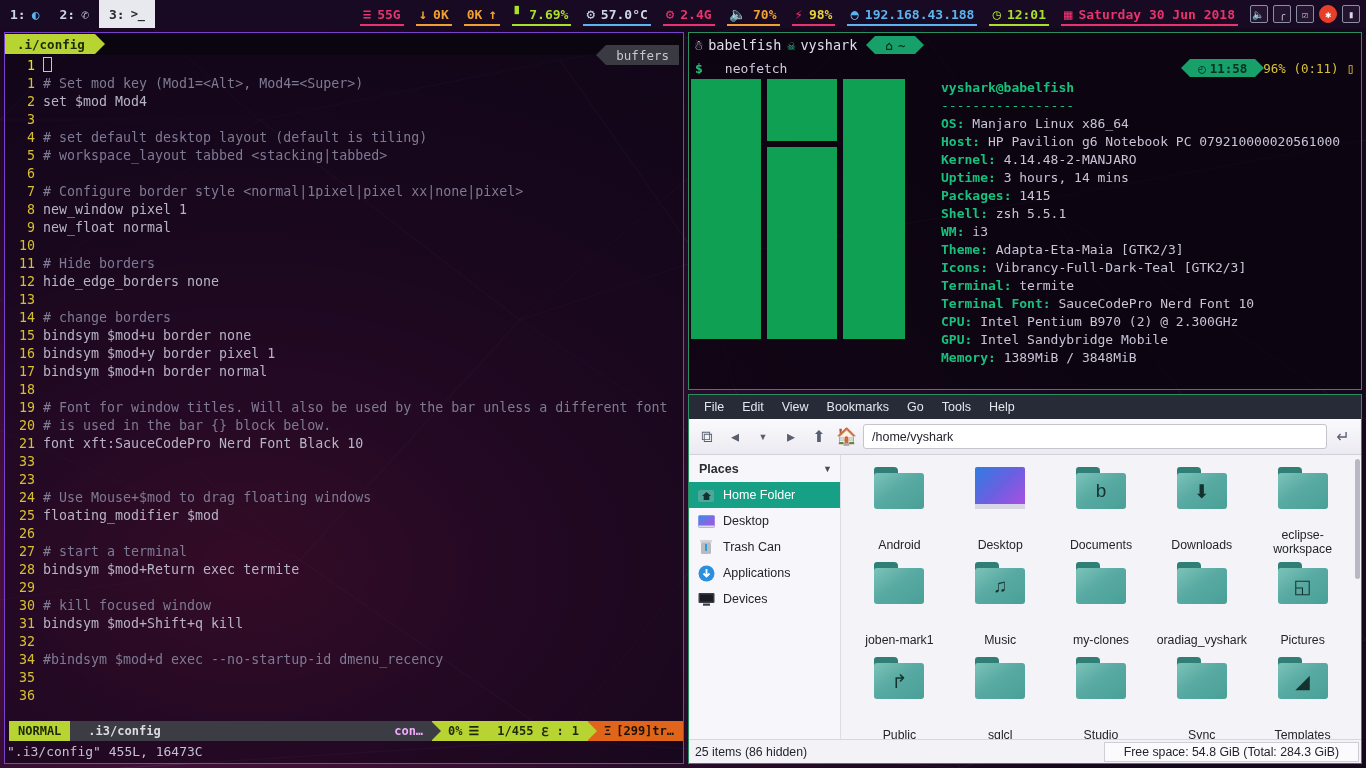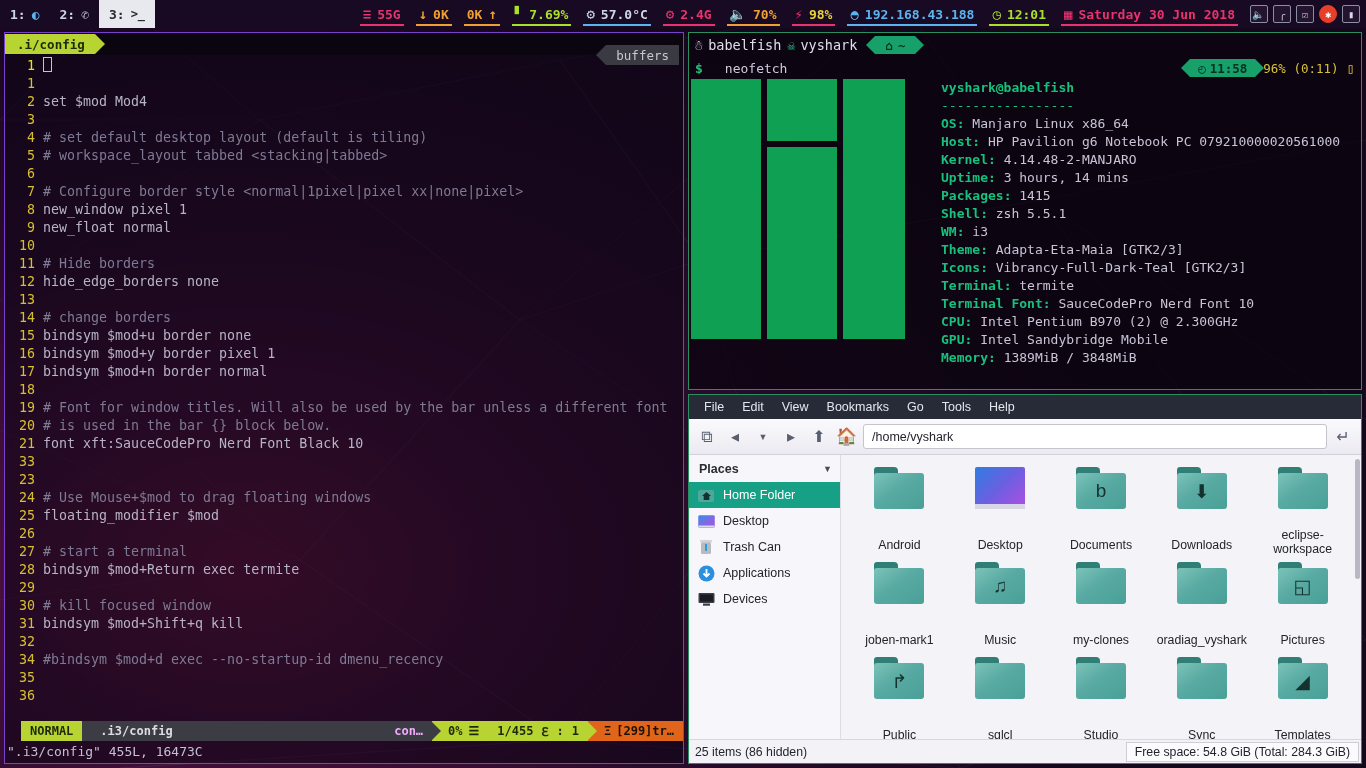--- a/index.html
+++ b/index.html
@@ -89,21 +89,21 @@
   .lnum { width:30px; text-align:right; color:#d6c030; flex:0 0 30px; margin-right:8px; }
   .lnum.cur { color:#e8e020; }
   .vtext { color:#b7b3c6; }
   .vcomment { color:#7e7a93; }
   .cursorblk {
     display:inline-block; width:9px; height:15px;
     border:1px solid #c8c4d8; vertical-align:-3px;
   }
   
   #vim-status {
-    position:absolute; left:16px; right:0; bottom:22px; height:20px;
+    position:absolute; left:4px; right:0; bottom:22px; height:20px;
     display:flex; align-items:center; font-size:12px; font-weight:bold;
     background:#100814;
   }
   .sseg { display:flex; align-items:center; height:20px; padding:0 9px; position:relative; }
   .sl-mode { background:#b8d432; color:#1d2a0a; }
   .sl-mode::after{content:"";position:absolute;right:-10px;top:0;border-left:10px solid #b8d432;border-top:10px solid transparent;border-bottom:10px solid transparent;}
   .sl-file { background:#3c3c45; color:#dcdce6; padding-left:18px; flex:1; }
   .sl-ft { background:#3c3c45; color:#f0abfc; }
   .sl-pct { background:#b8d432; color:#1d2a0a; padding-left:16px; }
   .sl-pct::before{content:"";position:absolute;left:-1px;top:0;border-left:10px solid #3c3c45;border-top:10px solid transparent;border-bottom:10px solid transparent;}
@@ -197,21 +197,21 @@
   .folder .gl{position:absolute;left:0;top:6px;width:50px;height:36px;display:flex;align-items:center;justify-content:center;color:#16322f;font-size:19px;}
   .deskthumb{width:50px;height:42px;border-radius:2px;
     background:linear-gradient(135deg,#2f7de0 0%,#6b5fe0 50%,#b14fe0 100%);
     position:relative;}
   .deskthumb::after{content:"";position:absolute;left:0;right:0;bottom:0;height:5px;background:#d8d6e4;}
   #fm-status{
     height:24px; border-top:1px solid #d8d6e0; background:#f3f2f6;
     display:flex; align-items:center; justify-content:space-between;
     padding:0 2px; font-size:12.3px; color:#23252c;
   }
-  #freespace{border:1px solid #cfcdd8;background:#fbfafd;padding:2px 8px;}
+  #freespace{border:1px solid #cfcdd8;background:#fbfafd;padding:2px 19px;}
   .vscroll{position:absolute;right:1px;top:4px;width:5px;height:120px;background:#b9b7c4;border-radius:3px;}
 </style>
 </head>
 <body>
 
 <div id="screen">
 
   <svg class="wp" viewBox="0 0 1366 768" preserveAspectRatio="none">
     <g stroke="#8f7fb0" stroke-opacity="0.17" fill="none" stroke-width="1">
       <path d="M0 300 L260 120 L520 320 L300 560 Z"></path>
@@ -318,21 +318,21 @@
       <div class="vbuffers">
         <span>buffers</span>
       </div>
     </div>
     <div id="vim-body">
       <div class="vline">
         <span class="lnum cur">1</span>
         <span class="cursorblk"></span>
       </div>
       <div id="vim-lines">
-          <div class="vline"><span class="lnum">1</span></div>
+          <div class="vline"><span class="lnum">1</span><span class="vtext vcomment"># Set mod key (Mod1=&lt;Alt&gt;, Mod4=&lt;Super&gt;)</span></div>
           <div class="vline"><span class="lnum">2</span><span class="vtext">set $mod Mod4</span></div>
           <div class="vline"><span class="lnum">3</span><span class="vtext"></span></div>
           <div class="vline"><span class="lnum">4</span><span class="vtext vcomment"># set default desktop layout (default is tiling)</span></div>
           <div class="vline"><span class="lnum">5</span><span class="vtext vcomment"># workspace_layout tabbed &lt;stacking|tabbed&gt;</span></div>
           <div class="vline"><span class="lnum">6</span><span class="vtext"></span></div>
           <div class="vline"><span class="lnum">7</span><span class="vtext vcomment"># Configure border style &lt;normal|1pixel|pixel xx|none|pixel&gt;</span></div>
           <div class="vline"><span class="lnum">8</span><span class="vtext">new_window pixel 1</span></div>
           <div class="vline"><span class="lnum">9</span><span class="vtext">new_float normal</span></div>
           <div class="vline"><span class="lnum">10</span><span class="vtext"></span></div>
           <div class="vline"><span class="lnum">11</span><span class="vtext vcomment"># Hide borders</span></div>

